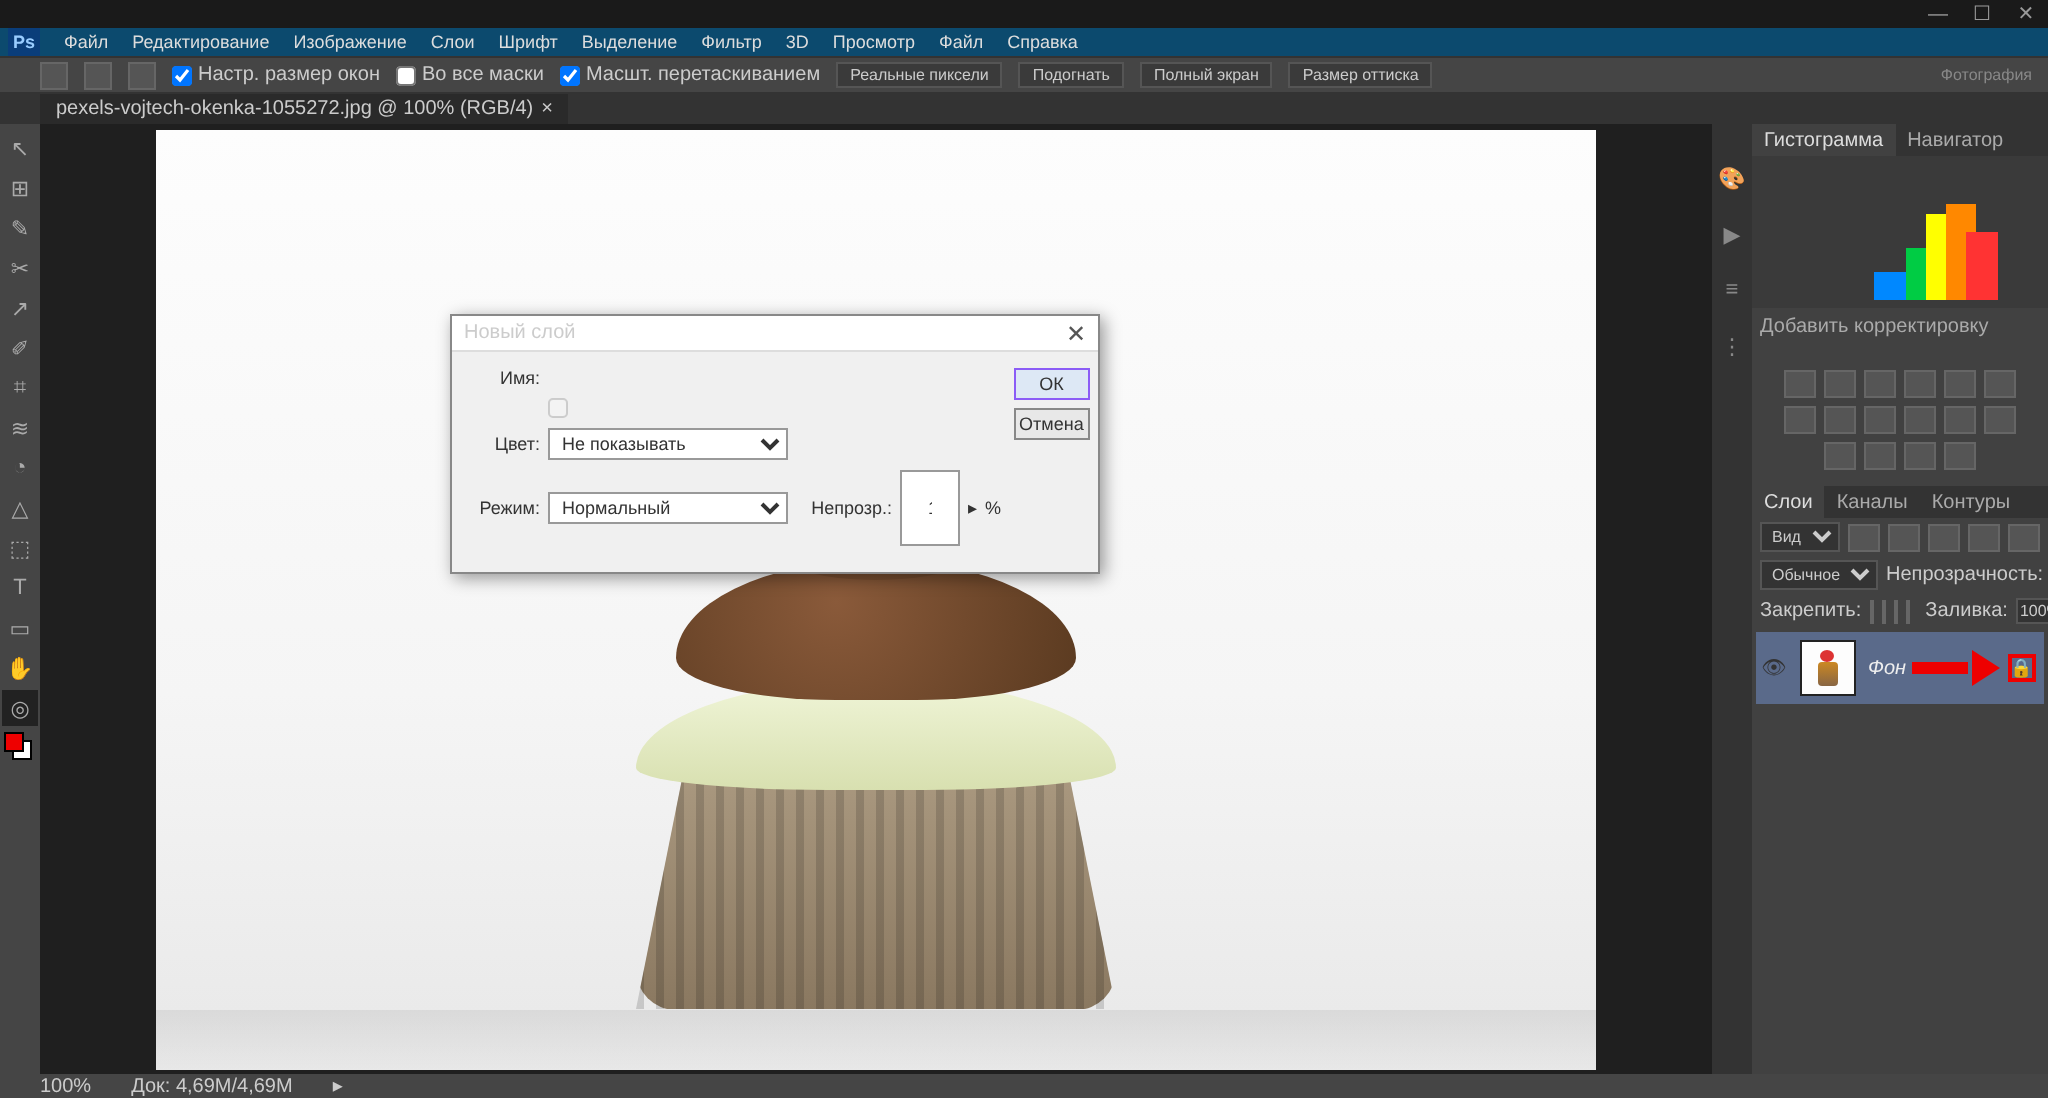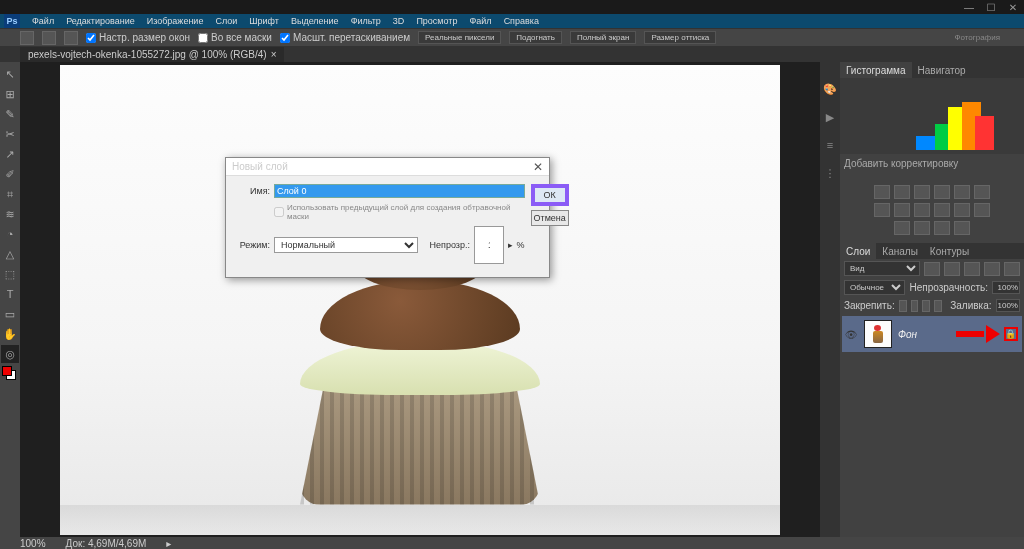--- a/index.html
+++ b/index.html
@@ -28,21 +28,21 @@
 .cupcake{position:absolute;left:50%;transform:translateX(-50%);bottom:30px;width:300px;height:300px}
 .liner{position:absolute;bottom:0;left:30px;width:240px;height:120px;background:linear-gradient(#aa9980,#8a7860);clip-path:polygon(10% 0,90% 0,100% 100%,0 100%);border-radius:0 0 20px 20px}
 .liner::before{content:"";position:absolute;inset:0;background:repeating-linear-gradient(90deg,rgba(0,0,0,.15) 0 4px,transparent 4px 10px)}
 .frost1{position:absolute;bottom:110px;left:30px;width:240px;height:55px;background:linear-gradient(#f0f5d8,#d8e0b0);border-radius:50% 50% 40% 40%/80% 80% 20% 20%}
 .frost2{position:absolute;bottom:155px;left:50px;width:200px;height:70px;background:radial-gradient(circle at 40% 30%,#8a5a3a,#5a3a20);border-radius:50% 50% 40% 40%/70% 70% 30% 30%}
 .frost3{position:absolute;bottom:215px;left:85px;width:130px;height:50px;background:radial-gradient(circle at 40% 30%,#8a5a3a,#5a3a20);border-radius:50%}
 .berry{position:absolute;bottom:255px;left:115px;width:70px;height:55px;background:radial-gradient(circle at 35% 30%,#ff4a5a,#c8102e);border-radius:50% 50% 45% 45%}
 .reflect{position:absolute;bottom:0;left:0;right:0;height:30px;background:linear-gradient(rgba(180,180,180,.3),transparent)}
 .right-bar{width:20px;background:#333;display:flex;flex-direction:column;align-items:center;padding-top:20px;gap:14px}
 .rb-icon{width:14px;height:14px;color:#888;font-size:11px;display:flex;align-items:center;justify-content:center}
-.panels{width:184px;background:#414141;display:flex;flex-direction:column}
+.panels{width:148px;background:#414141;display:flex;flex-direction:column}
 .panel-tabs{height:16px;background:#333;display:flex;align-items:center;font-size:8px}
 .ptab{padding:3px 6px;color:#aaa}
 .ptab.active{background:#414141;color:#ddd}
 .histogram{height:76px;background:#3a3a3a;position:relative;padding:4px}
 .histo-graph{position:absolute;bottom:4px;left:10px;right:10px;height:48px}
 .histo-bar{position:absolute;bottom:0;width:12%}
 .hb1{left:40%;height:30%;background:#08f}
 .hb2{left:52%;height:55%;background:#0c4}
 .hb3{left:60%;height:90%;background:#ff0}
 .hb4{left:68%;height:100%;background:#f80}
@@ -73,21 +73,21 @@
 .dlg-row{display:flex;align-items:center;gap:4px;margin-bottom:5px}
 .dlg-label{width:36px;text-align:right;font-size:9px;color:#333}
 .dlg-input{flex:1;border:1px solid #7a9;padding:1px 2px;font-size:9px;background:#fff;color:#333}
 .dlg-input.sel{background:#39e;color:#fff}
 .dlg-select{border:1px solid #999;padding:1px 2px;font-size:9px;background:#fff;color:#333}
 .dlg-check-row{display:flex;align-items:center;gap:3px;margin-bottom:5px;padding-left:40px}
 .dlg-check-row input{width:10px;height:10px}
 .dlg-hint{font-size:8px;color:#888}
 .dlg-btns{width:56px;display:flex;flex-direction:column;gap:4px}
 .dlg-btn{border:1px solid #888;background:#e8e8e8;padding:2px;font-size:9px;color:#333;text-align:center}
-.dlg-btn.primary{border:4px solid #8b5cf6;background:#dde8f5}
+.dlg-btn.primary{border:1px solid #8b5cf6;background:#dde8f5}
 .dlg-num{width:30px;border:1px solid #999;padding:13px;font-size:9px;text-align:right;color:#333}
 </style>
 </head>
 <body>
 
 <div class="title-bar">
   <span class="win-btn">—</span>
   <span class="win-btn">☐</span>
   <span class="win-btn">✕</span>
 </div>
@@ -121,21 +121,21 @@
     </label>
   <label class="opt-check">
       <input type="checkbox" checked="" style="">
       <span>Масшт. перетаскиванием</span>
     </label>
   <button class="opt-btn">Реальные пиксели</button>
   <button class="opt-btn">Подогнать</button>
   <button class="opt-btn">Полный экран</button>
   <button class="opt-btn">Размер оттиска</button>
   <div style="flex:1"></div>
-  <span style="font-size:8px;color:#888;padding-right:24px">Фотография</span>
+  <span style="font-size:8px;color:#888;padding-right:8px">Фотография</span>
 </div>
 
 <div class="file-tab">
   <div class="file-tab-inner">
     <span>pexels-vojtech-okenka-1055272.jpg @ 100% (RGB/4)</span>
     <span>×</span>
   </div>
 </div>
 
 <div class="main">
@@ -176,29 +176,31 @@
 
     <div class="dialog">
       <div class="dlg-title">
         <span>Новый слой</span>
         <span class="dlg-close">✕</span>
       </div>
       <div class="dlg-body">
         <div class="dlg-fields">
           <div class="dlg-row">
             <span class="dlg-label">Имя:</span>
-            <span class="dlg-input sel">Слой 0</span>
           </div>
           <div class="dlg-check-row">
             <input type="checkbox" disabled="" style="">
-            <span class="dlg-hint">Использовать предыдущий слой для создания обтравочной маски</span>
+          </div>
+          <div class="dlg-row">
+            <span class="dlg-label">Цвет:</span>
+            <select class="dlg-select" style="width:120px"><option>Не показывать</option></select>
           </div>
           <div class="dlg-row">
             <span class="dlg-label">Режим:</span>
-            <select class="dlg-select" style="width:144px"><option>Нормальный</option></select>
+            <select class="dlg-select" style="width:120px"><option>Нормальный</option></select>
             <span class="dlg-label" style="width:48px">Непрозр.:</span>
             <input class="dlg-num" value="100" style="">
             <span style="font-size:9px;color:#333">▸</span>
             <span style="font-size:9px;color:#333">%</span>
           </div>
         </div>
         <div class="dlg-btns">
           <div class="dlg-btn primary">ОК</div>
           <div class="dlg-btn">Отмена</div>
         </div>

